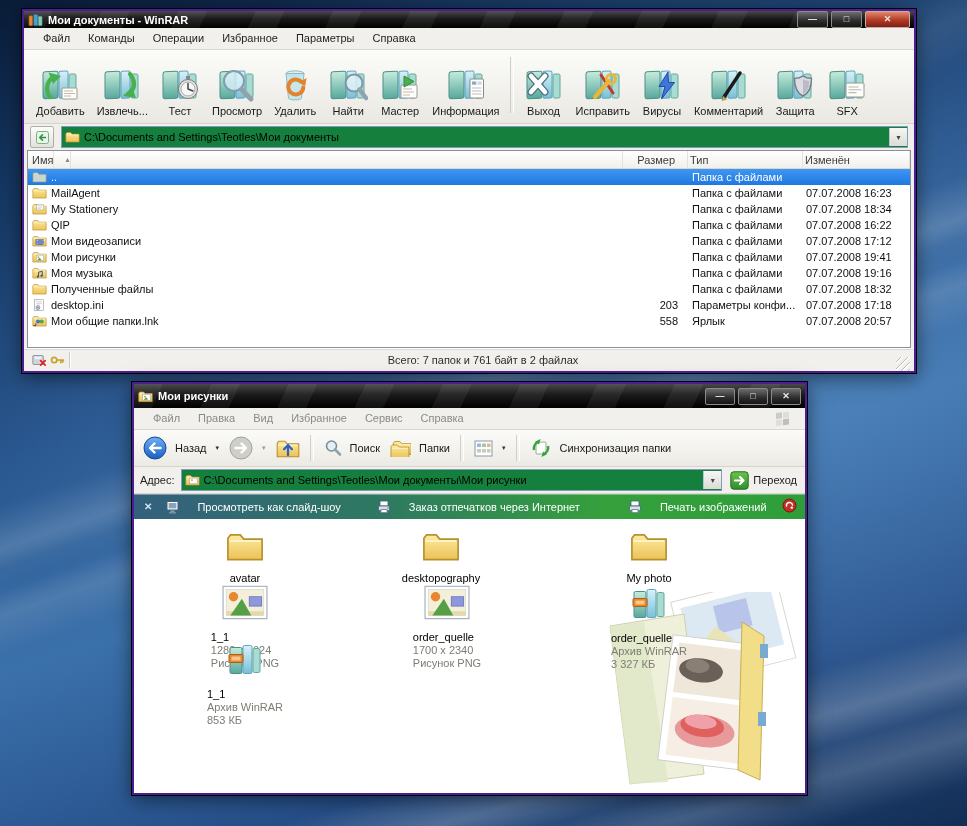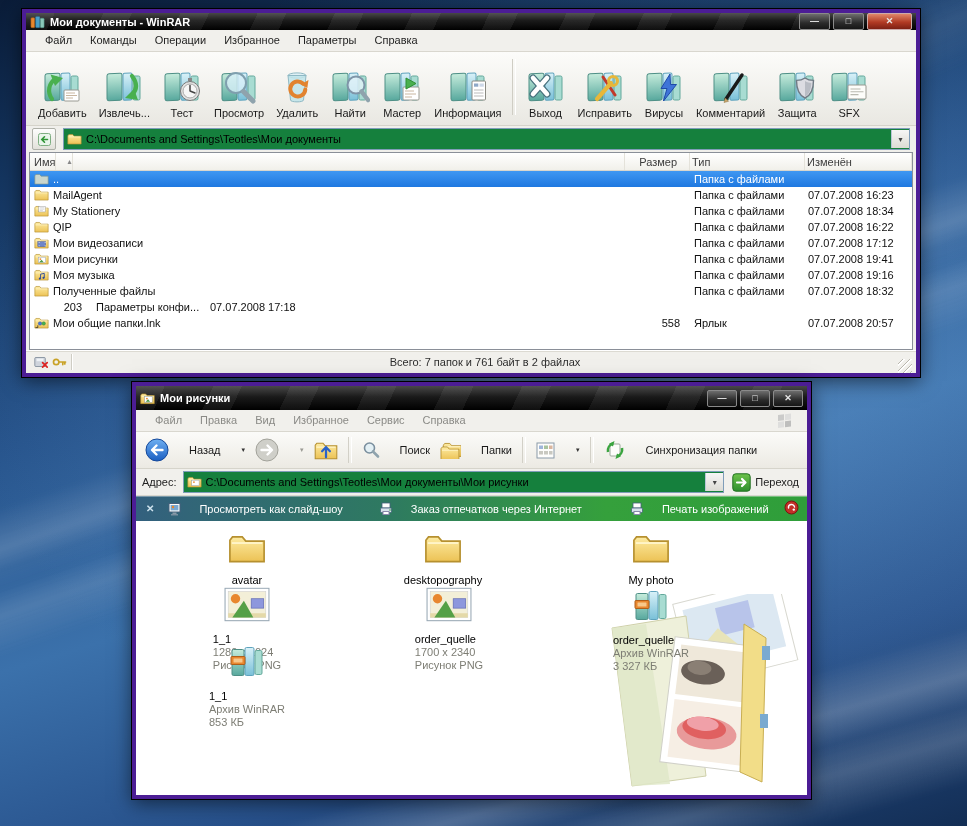--- a/index.html
+++ b/index.html
@@ -11,21 +11,21 @@
       linear-gradient(163deg,#0a1c38 0%,#14355f 16%,#27548c 40%,#3b71ab 60%,#27508a 80%,#132e55 100%);
   }
   .beam{position:absolute;pointer-events:none;}
   .beam1{top:330px;left:-220px;width:1500px;height:140px;transform:rotate(-19deg);
     background:linear-gradient(180deg,transparent 0%,rgba(255,255,255,.16) 28%,rgba(255,255,255,.03) 42%,transparent 55%,rgba(255,255,255,.12) 72%,transparent 100%);filter:blur(2px);}
   .beam2{top:690px;left:60px;width:1400px;height:150px;transform:rotate(-16deg);
     background:linear-gradient(180deg,transparent,rgba(255,255,255,.22) 30%,rgba(255,255,255,.05) 50%,rgba(255,255,255,.18) 70%,transparent);filter:blur(1.5px);}
   .beam3{top:30px;left:380px;width:900px;height:90px;transform:rotate(-24deg);
     background:linear-gradient(180deg,transparent,rgba(255,255,255,.08) 50%,transparent);filter:blur(2px);}
 
-  .window{position:absolute;border:4px solid #4c1d95;outline:1px solid #000;
+  .window{position:absolute;border:2px solid #4c1d95;outline:1px solid #000;
     box-shadow:0 4px 18px rgba(0,0,0,.55);background:#f0efeb;display:flex;flex-direction:column;}
   .titlebar{display:flex;align-items:center;gap:5px;padding:0 4px;color:#fff;
     font-size:11px;font-weight:bold;
     background:
       repeating-linear-gradient(115deg, rgba(255,255,255,.06) 0 26px, rgba(255,255,255,0) 26px 70px),
       linear-gradient(180deg,#484848,#1a1a1a 45%,#000);}
   .controls{margin-left:auto;display:flex;gap:3px;align-items:center;}
   .wbtn{height:15px;min-width:29px;border:1px solid #8a8a8a;border-radius:2px;
     display:flex;align-items:center;justify-content:center;color:#e8e8e8;
     font-size:9px;font-weight:bold;line-height:1;cursor:default;
@@ -72,21 +72,21 @@
   .st-text{flex:1;text-align:center;}
   .grip{width:14px;height:14px;align-self:flex-end;
     background:repeating-linear-gradient(135deg,transparent 0 3px,#b9b7ae 3px 4px, #fff 4px 5px);}
 
   
   .explorer{left:132px;top:382px;width:671px;height:409px;}
   .explorer .titlebar{height:24px;}
   .explorer .wbtn{min-width:28px;}
   .etoolbar{height:36px;display:flex;align-items:center;gap:4px;padding:0 6px;
     background:linear-gradient(180deg,#fbfbf9,#eceae3);border-bottom:1px solid #d6d4cb;font-size:11px;color:#1a1a1a;}
-  .tb-item{display:flex;align-items:center;gap:20px;padding:2px 3px;border-radius:3px;}
+  .tb-item{display:flex;align-items:center;gap:8px;padding:2px 3px;border-radius:3px;}
   .vsep{width:2px;height:26px;border-left:1px solid #d2d0c7;border-right:1px solid #fff;margin:0 3px;}
   .tiny-drop{font-size:7px;color:#333;margin-left:1px;}
   .dim-label{color:#9a9a94;}
   .eaddr{height:26px;display:flex;align-items:center;gap:6px;padding:0 6px;background:#f1f0ec;
     border-bottom:1px solid #d9d7cf;font-size:11px;color:#222;}
   .go-btn{display:flex;align-items:center;gap:4px;padding:0 2px;}
   .taskband{height:25px;display:flex;align-items:center;font-size:11px;color:#fff;
     background:linear-gradient(90deg,#33607e 0%,#2e7a60 38%,#35a03c 70%,#2f9e3a 100%);
     box-shadow:inset 0 1px 0 rgba(255,255,255,.35);}
   .band-x{color:#cfe3ee;font-size:10px;font-weight:bold;margin:0 14px 0 10px;}
@@ -424,20 +424,29 @@
           <svg width="15" height="12" viewBox="0 0 16 13">
             <use href="#f-folder"></use>
           </svg>
           <span>Полученные файлы</span>
         </span>
       <span class="c-size"></span>
       <span class="c-type">Папка с файлами</span>
       <span class="c-mod">07.07.2008 18:32</span>
     </div>
     <div class="lrow">
+      <span class="c-name">
+          <svg width="15" height="12" viewBox="0 0 16 13">
+            <rect x="2.5" y=".8" width="10" height="11.6" fill="#fff" stroke="#9a9a9a" stroke-width=".7"></rect>
+            <path d="M4.5 3h6M4.5 4.8h6M4.5 6.6h4" stroke="#c2c2c2" stroke-width=".7"></path>
+            <circle cx="6.2" cy="9.4" r="2.1" fill="#c6d0e0" stroke="#6a7a9a" stroke-width=".7"></circle>
+            <circle cx="6.2" cy="9.4" r=".7" fill="#6a7a9a"></circle>
+          </svg>
+          <span>desktop.ini</span>
+        </span>
       <span class="c-size">203</span>
       <span class="c-type">Параметры конфи...</span>
       <span class="c-mod">07.07.2008 17:18</span>
     </div>
     <div class="lrow">
       <span class="c-name">
           <svg width="15" height="12" viewBox="0 0 16 13">
             <use href="#f-folder"></use>
             <circle cx="6.4" cy="7" r="1.9" fill="#4a7ad8" stroke="#2a4a98" stroke-width=".4"></circle>
             <circle cx="10.4" cy="7" r="1.9" fill="#49b04f" stroke="#2f7f35" stroke-width=".4"></circle>

